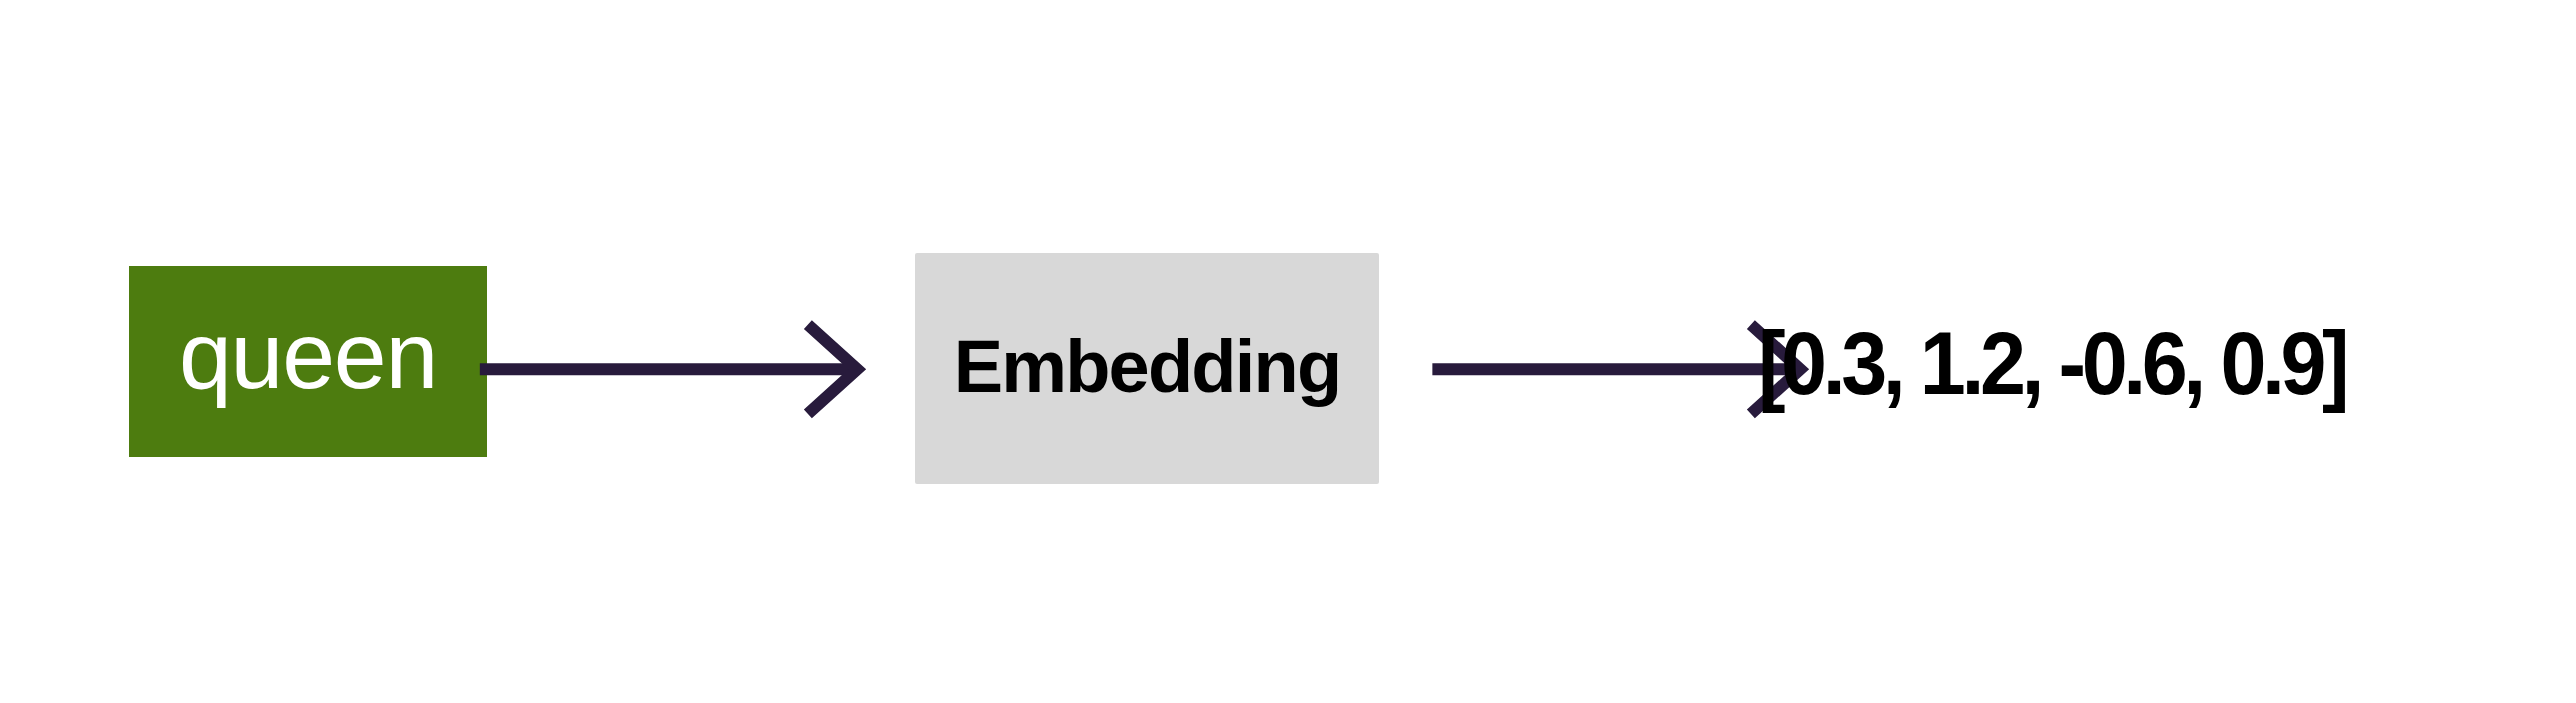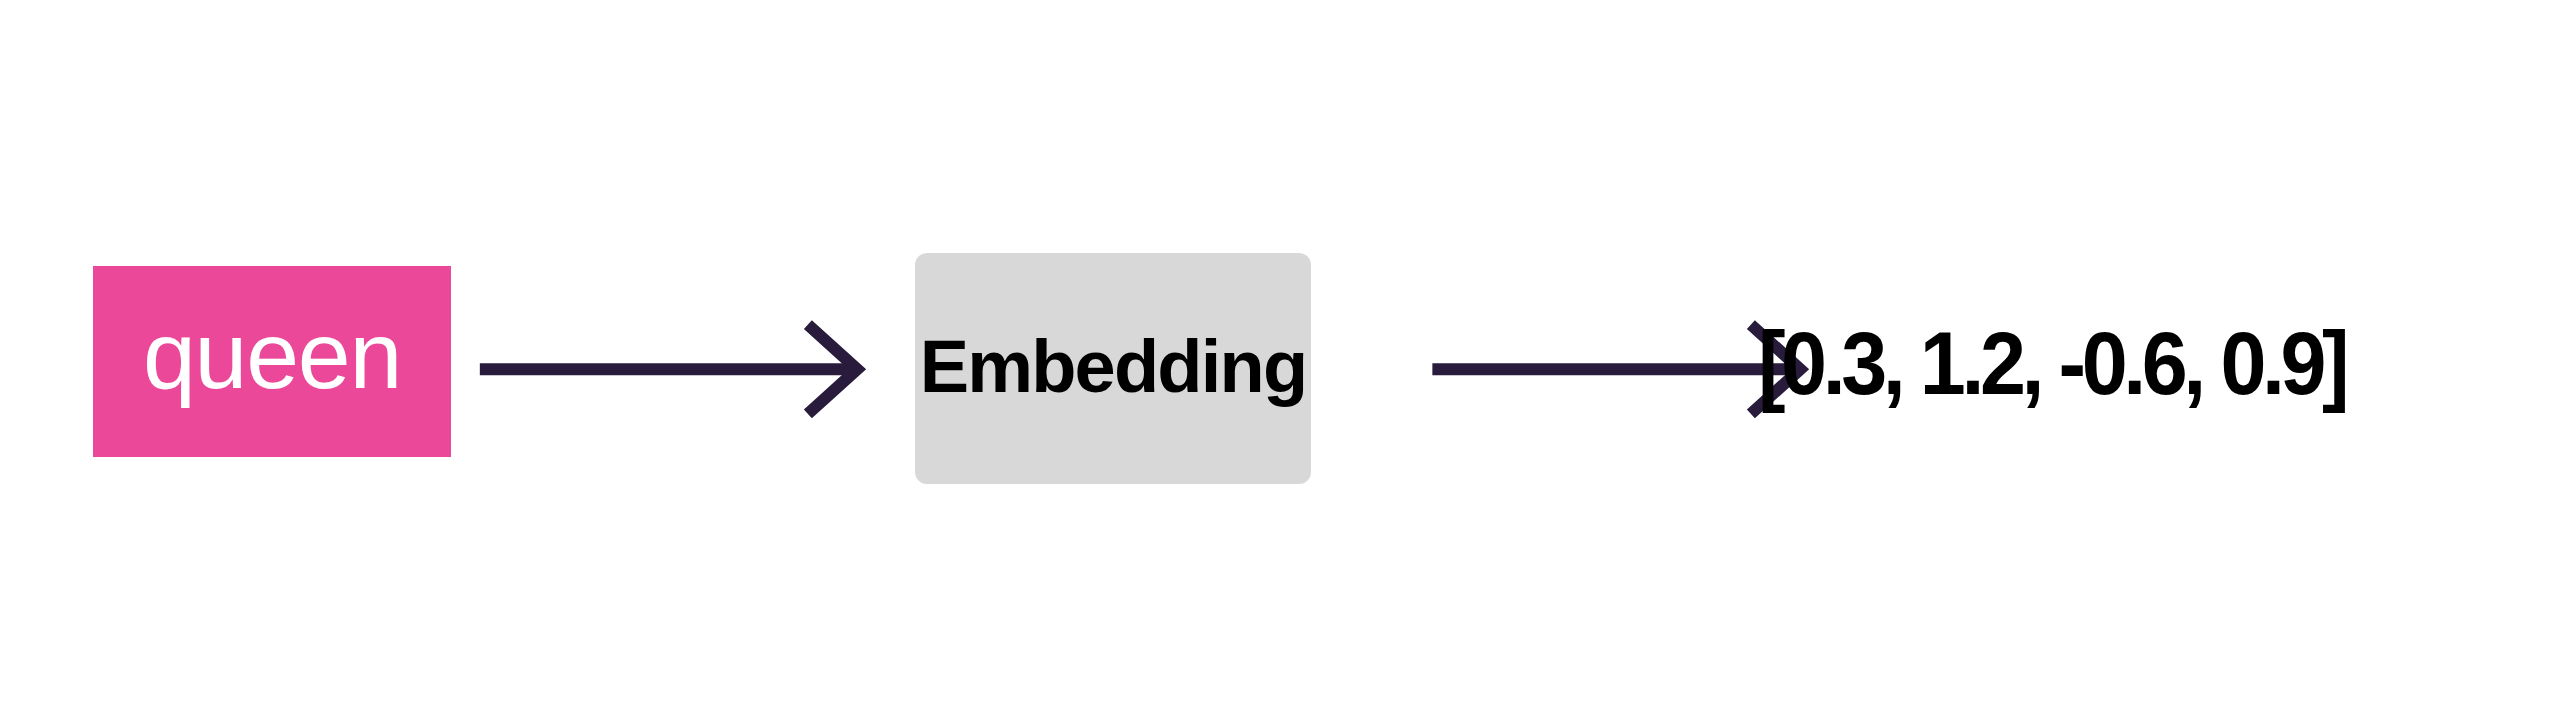--- a/index.html
+++ b/index.html
@@ -1,29 +1,29 @@
 <!DOCTYPE html>
 <html style="font-size:9.5px"><head>
 <meta charset="utf-8">
 <style>
   html, body { margin: 0; padding: 0; background: #ffffff; }
   body { width: 2576px; height: 704px; position: relative; overflow: hidden; }
   .node { position: absolute; display: flex; align-items: center; justify-content: center; box-sizing: border-box; }
   #input-box { left: 93px; top: 266px; width: 358px; height: 191px; }
   #input-label { color: #ffffff; font-family: "Liberation Sans", sans-serif; font-size: 95px; letter-spacing: -1.2px; line-height: 1; margin-top: -13px; }
-  #embed-box { left: 915px; top: 253px; width: 396px; height: 231px; border-radius: 12px; align-items: center; }
+  #embed-box { left: 915px; top: 253px; width: 464px; height: 231px; border-radius: 2px; align-items: center; }
   #embed-label { color: #000000; font-family: "Liberation Sans", sans-serif; font-weight: bold; font-size: 74px; letter-spacing: -1.8px; line-height: 1; margin-top: -3.6px; }
   #vector-out { position: absolute; left: 1758px; top: 310px; height: 107px; display: flex; align-items: center; }
   #vector-label { color: #000000; font-family: "Liberation Sans", sans-serif; font-weight: bold; font-size: 89px; letter-spacing: -4.8px; line-height: 1; white-space: nowrap; transform: scaleX(0.93); transform-origin: left center; }
   svg.arrow { position: absolute; overflow: visible; }
 </style>
 </head>
 <body>
 
-<div class="node" id="input-box" style="background:#ec4899;">
+<div class="node" id="input-box" style="background:#4d7c0f;margin-left:36px;">
   <span id="input-label">queen</span>
 </div>
 
 <svg class="arrow" style="left:0;top:0;" width="2576" height="704" viewBox="0 0 4327 1182">
   <g stroke="#281b3c" stroke-width="20" fill="none" stroke-linecap="butt" stroke-linejoin="miter">
     <line x1="806" y1="620" x2="1440" y2="620"></line>
     <polyline points="1357,545 1440,620 1357,695"></polyline>
   </g>
 </svg>
 

